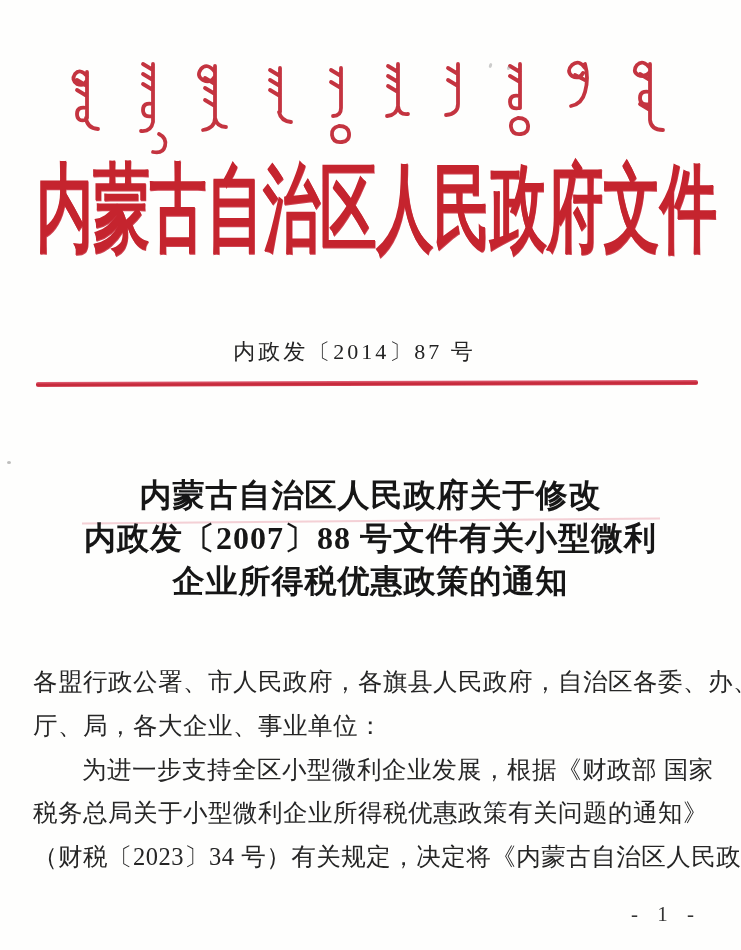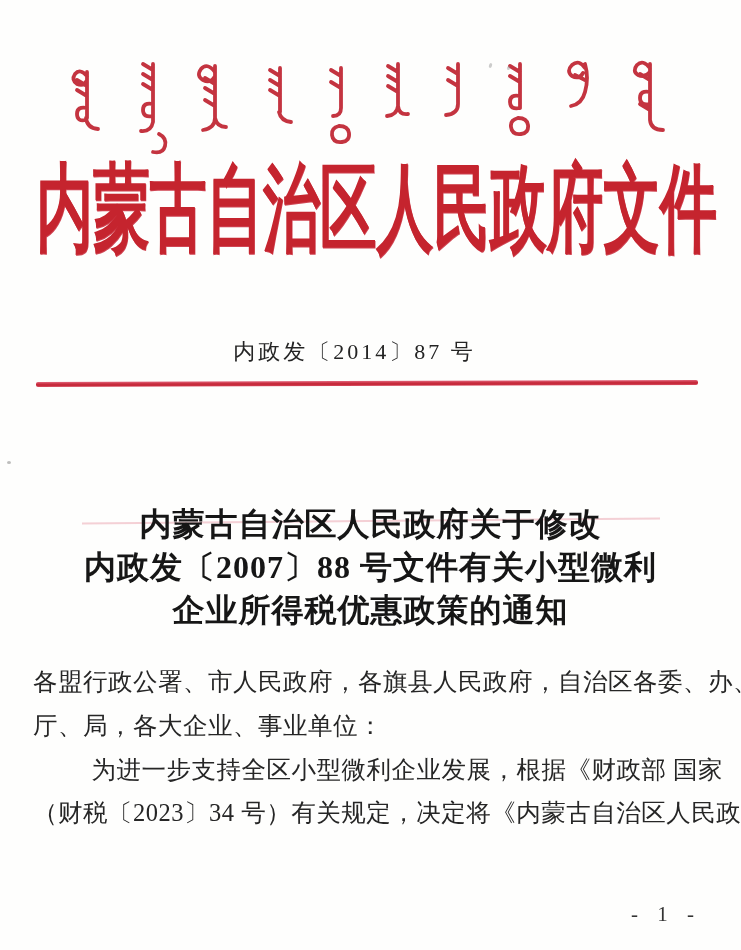--- a/index.html
+++ b/index.html
@@ -29,30 +29,30 @@
   
   .red-rule{
     position:absolute;top:381px;left:36px;width:662px;height:4.5px;border:0;margin:0;
     background:linear-gradient(to bottom,#e2647a 0%,#c72b3c 45%,#c72b3c 75%,#da5468 100%);
     transform:rotate(-0.18deg);border-radius:2px;
   }
   
   .notice-title{
     position:absolute;top:474px;left:0;width:741px;text-align:center;
     font-weight:bold;color:#161616;font-size:32px;line-height:43px;
-    letter-spacing:1px;white-space:nowrap;margin-top:29px;
+    letter-spacing:1px;white-space:nowrap;
   }
   
   .body-text{
     position:absolute;top:660px;left:33px;width:690px;
     font-size:24.5px;line-height:43.8px;color:#262626;
     letter-spacing:0.5px;white-space:nowrap;
   }
   .body-line{height:43.8px;}
-  .indent{text-indent:49px;text-align:right;}
+  .indent{text-indent:49px;}
   
   .page-number{
     position:absolute;top:902px;right:40px;
     font-size:21px;color:#333;letter-spacing:7px;white-space:nowrap;
   }
   
   .scan-line{
     position:absolute;top:520px;left:82px;width:578px;height:1.6px;
     background:#eba9b4;opacity:0.55;transform:rotate(-0.5deg);
   }
@@ -125,18 +125,19 @@
   <div class="notice-title">
     <div>内蒙古自治区人民政府关于修改</div>
     <div>内政发〔2007〕88 号文件有关小型微利</div>
     <div>企业所得税优惠政策的通知</div>
   </div>
 
   <div class="body-text">
     <div class="body-line">各盟行政公署、市人民政府，各旗县人民政府，自治区各委、办、</div>
     <div class="body-line">厅、局，各大企业、事业单位：</div>
     <div class="body-line indent">为进一步支持全区小型微利企业发展，根据《财政部 国家</div>
+    <div class="body-line">税务总局关于小型微利企业所得税优惠政策有关问题的通知》</div>
     <div class="body-line">（财税〔2023〕34 号）有关规定，决定将《内蒙古自治区人民政</div>
   </div>
 
   <div class="page-number">- 1 -</div>
 
 </div>
 
 </body></html>

